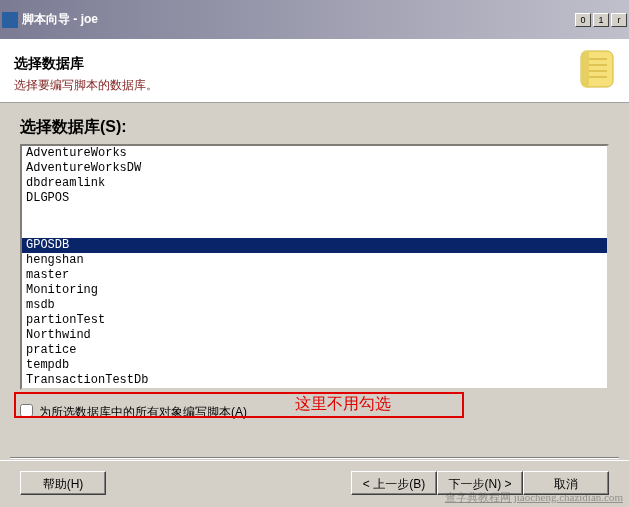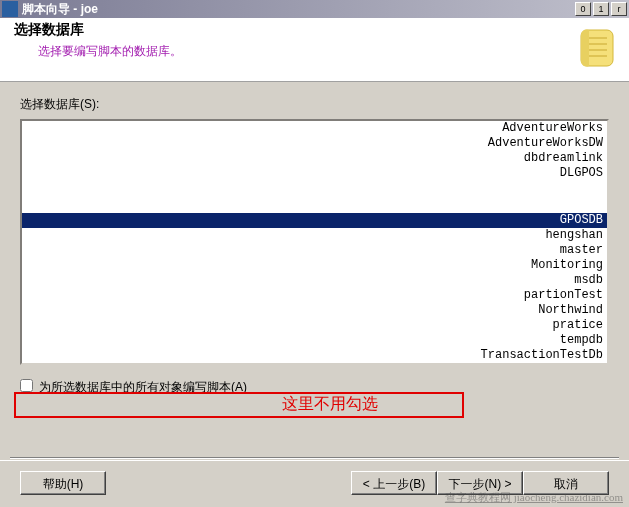--- a/index.html
+++ b/index.html
@@ -7,21 +7,21 @@
       font-family: "Microsoft YaHei", SimSun, Tahoma, sans-serif;
       font-size: 12px;
       background: #d4d0c8;
       width: 629px;
       height: 507px;
       overflow: hidden;
       position: relative;
     }
     .titlebar {
       background: linear-gradient(to right, #7b7b94, #c0c0cc);
-      height: 18px;
+      height: 39px;
       display: flex;
       align-items: center;
       padding: 0 2px;
       color: #fff;
     }
     .titlebar-icon {
       width: 16px; height: 16px;
       background: #2a5fa0;
       margin-right: 4px;
       display: inline-block;
@@ -38,43 +38,42 @@
       font-size: 9px;
       text-align: center;
       line-height: 12px;
       color: #000;
       cursor: pointer;
     }
     .header-panel {
       background: #fff;
       height: 64px;
       border-bottom: 1px solid #a0a0a0;
-      padding: 3px 14px;
+      padding: 16px 14px;
       position: relative;
     }
     .header-title { font-size: 14px; font-weight: bold; color: #000; margin-bottom: 4px; }
-    .header-subtitle { font-size: 12px; color: #a21caf; margin-left: 24px; }
+    .header-subtitle { font-size: 12px; color: #7f1d1d; }
     .scroll-icon {
       position: absolute;
       right: 8px; top: 6px;
       width: 48px; height: 48px;
     }
     .content {
       padding: 14px 20px 8px 20px;
     }
-    .list-label { font-size: 12px; margin-bottom: 6px; display: block; }
+    .list-label { font-size: 16px; margin-bottom: 6px; display: block; font-weight: bold; }
     .listbox {
       width: 100%;
       height: 246px;
       background: #fff;
       border: 2px inset #d4d0c8;
       overflow-y: auto;
       font-family: "Courier New", SimSun, monospace;
       font-size: 12px;
-      text-align: right;
     }
     .listbox-item {
       padding: 0 4px;
       line-height: 15px;
       cursor: default;
       white-space: nowrap;
     }
     .listbox-item.selected {
       background: #0a246a;
       color: #fff;
@@ -90,21 +89,21 @@
       position: absolute;
       left: 14px;
       top: 392px;
       width: 450px;
       height: 26px;
       border: 2px solid #e00000;
       pointer-events: none;
     }
     .annotation-text {
       position: absolute;
-      left: 282px;
+      left: 295px;
       top: 394px;
       color: #e00000;
       font-size: 16px;
       font-family: SimSun, serif;
     }
     .button-bar {
       position: absolute;
       bottom: 12px;
       left: 0; right: 0;
       padding: 10px 20px 0 20px;

